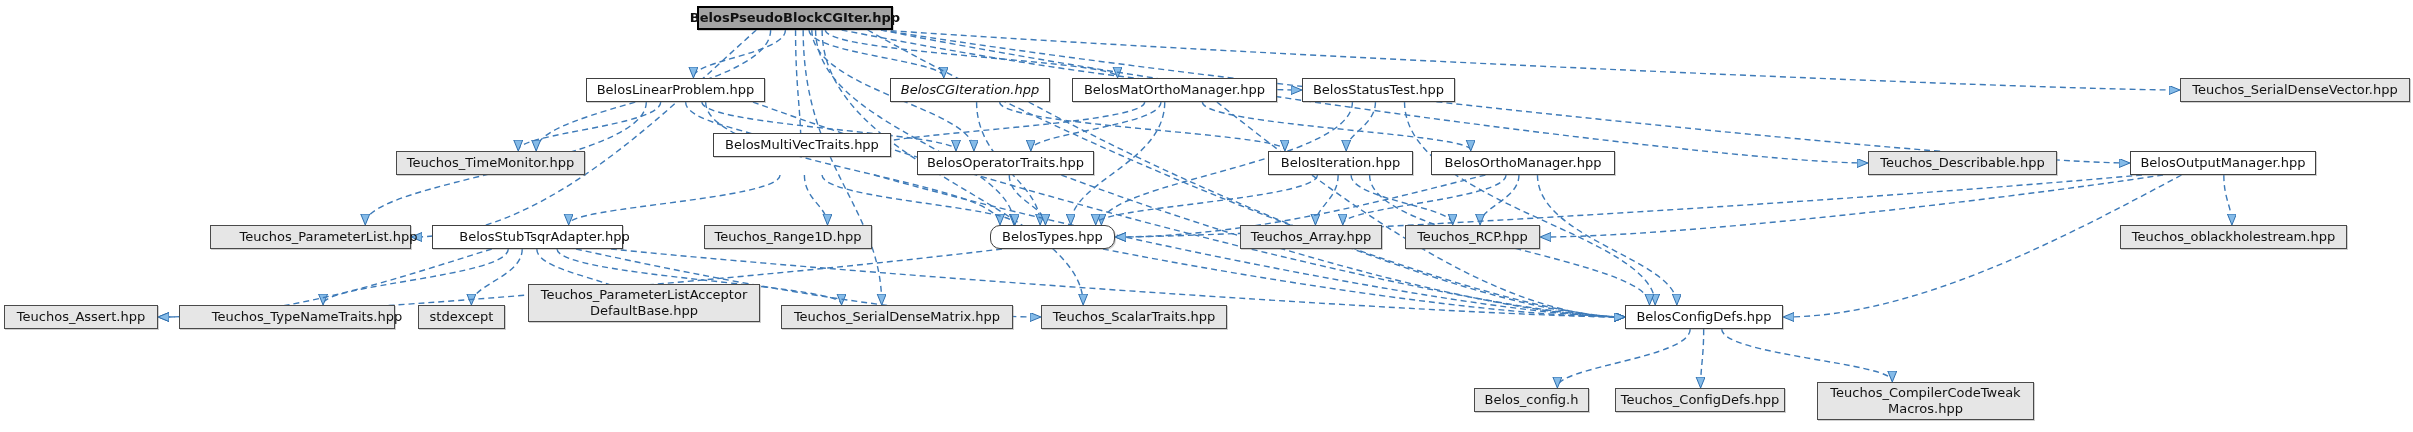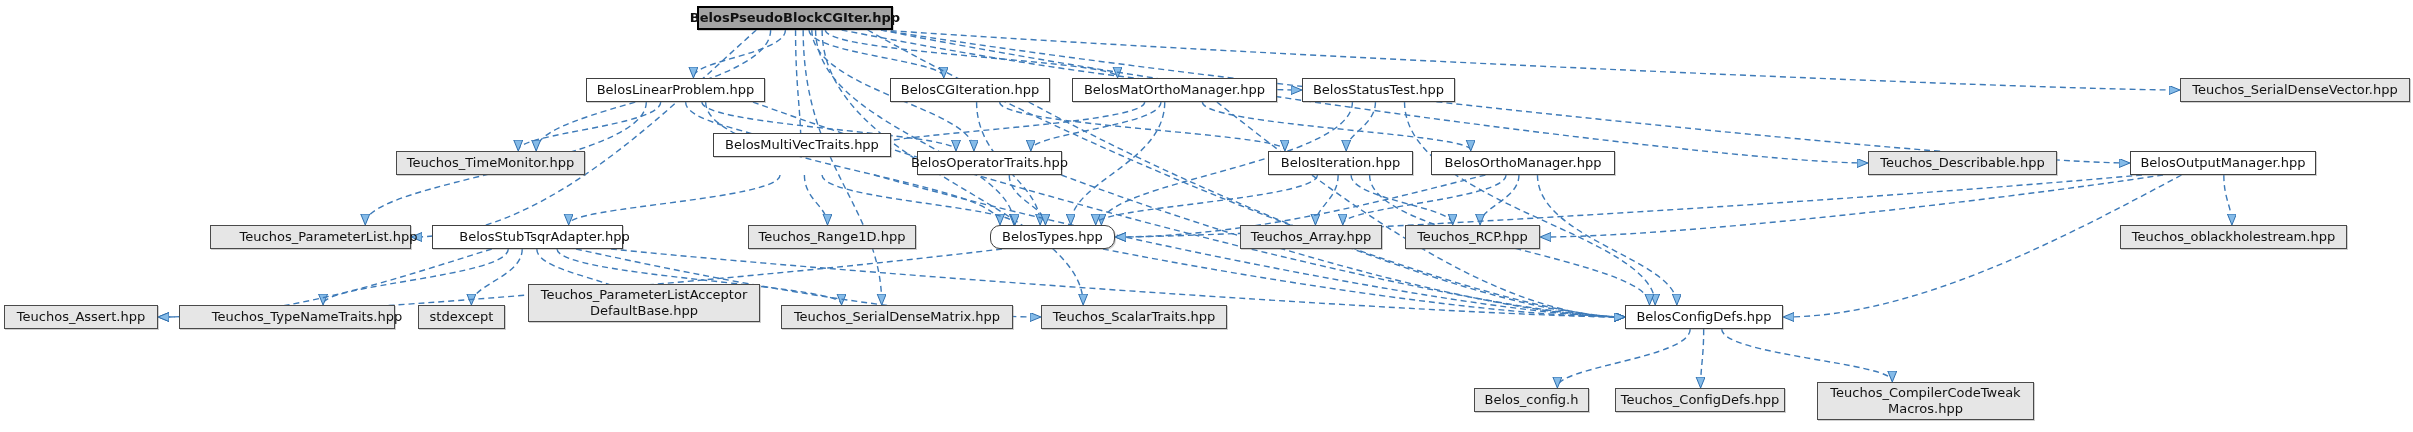--- a/index.html
+++ b/index.html
@@ -115,34 +115,34 @@
       <path d="M611,249 C914.9,279.6 1494,317 1624,317" class="edge" marker-end="url(#arrowhead)"></path>
       <path d="M1002,249 C749.1,279.6 289,317 159,317" class="edge" marker-end="url(#arrowhead)"></path>
       <path d="M1103,249 C1259.3,279.6 1494,317 1624,317" class="edge" marker-end="url(#arrowhead)"></path>
       <path d="M1690.2,329 C1690.2,358 1557.375,366.7 1557.375,387" class="edge" marker-end="url(#arrowhead)"></path>
       <path d="M1703.68,329 C1703.68,358 1700.6,366.7 1700.6,387" class="edge" marker-end="url(#arrowhead)"></path>
       <path d="M1721.72,329 C1721.72,355 1892.275,362.8 1892.275,381" class="edge" marker-end="url(#arrowhead)"></path>
     </svg>
 
 <div class="node root" style="left: 697px; top: 6px; width: 196px; height: 24px;">BelosPseudoBlockCGIter.hpp</div>
     <div class="node" style="left: 586px; top: 78px; width: 179px; height: 24px;">BelosLinearProblem.hpp</div>
-    <div class="node" style="left: 890px; top: 78px; width: 160px; height: 24px;">BelosCGIteration.hpp</div>
+    <div class="node" style="left: 890px; top: 78px; width: 160px; height: 24px; font-style: italic;">BelosCGIteration.hpp</div>
     <div class="node" style="left: 1072px; top: 78px; width: 205px; height: 24px;">BelosMatOrthoManager.hpp</div>
     <div class="node" style="left: 1302px; top: 78px; width: 153px; height: 24px;">BelosStatusTest.hpp</div>
     <div class="node gray" style="left: 2180px; top: 78px; width: 230px; height: 24px;">Teuchos_SerialDenseVector.hpp</div>
     <div class="node gray" style="left: 396px; top: 151px; width: 189px; height: 24px;">Teuchos_TimeMonitor.hpp</div>
     <div class="node" style="left: 713px; top: 133px; width: 178px; height: 24px;">BelosMultiVecTraits.hpp</div>
-    <div class="node" style="left: 917px; top: 151px; width: 145px; height: 24px;">BelosOperatorTraits.hpp</div>
+    <div class="node" style="left: 917px; top: 151px; width: 177px; height: 24px;">BelosOperatorTraits.hpp</div>
     <div class="node" style="left: 1268px; top: 151px; width: 145px; height: 24px;">BelosIteration.hpp</div>
     <div class="node" style="left: 1431px; top: 151px; width: 184px; height: 24px;">BelosOrthoManager.hpp</div>
     <div class="node gray" style="left: 1868px; top: 151px; width: 189px; height: 24px;">Teuchos_Describable.hpp</div>
     <div class="node" style="left: 2130px; top: 151px; width: 186px; height: 24px;">BelosOutputManager.hpp</div>
     <div class="node gray" style="left: 210px; top: 225px; width: 201px; height: 24px; padding-left: 36px;">Teuchos_ParameterList.hpp</div>
     <div class="node" style="left: 432px; top: 225px; width: 191px; height: 24px; padding-left: 34px;">BelosStubTsqrAdapter.hpp</div>
-    <div class="node gray" style="left: 748px; top: 225px; width: 168px; height: 24px;">Teuchos_Range1D.hpp</div>
+    <div class="node gray" style="left: 704px; top: 225px; width: 168px; height: 24px;">Teuchos_Range1D.hpp</div>
     <div class="node" style="left: 990px; top: 225px; width: 125px; height: 24px; border-radius: 10px;">BelosTypes.hpp</div>
     <div class="node gray" style="left: 1240px; top: 225px; width: 142px; height: 24px;">Teuchos_Array.hpp</div>
     <div class="node gray" style="left: 1405px; top: 225px; width: 135px; height: 24px;">Teuchos_RCP.hpp</div>
     <div class="node gray" style="left: 2120px; top: 225px; width: 227px; height: 24px;">Teuchos_oblackholestream.hpp</div>
     <div class="node gray" style="left: 4px; top: 305px; width: 154px; height: 24px;">Teuchos_Assert.hpp</div>
     <div class="node gray" style="left: 179px; top: 305px; width: 216px; height: 24px; padding-left: 40px;">Teuchos_TypeNameTraits.hpp</div>
     <div class="node gray" style="left: 418px; top: 305px; width: 87px; height: 24px;">stdexcept</div>
     <div class="node gray" style="left: 528px; top: 284px; width: 232px; height: 38px;">Teuchos_ParameterListAcceptor
 DefaultBase.hpp</div>
     <div class="node gray" style="left: 781px; top: 305px; width: 232px; height: 24px;">Teuchos_SerialDenseMatrix.hpp</div>

